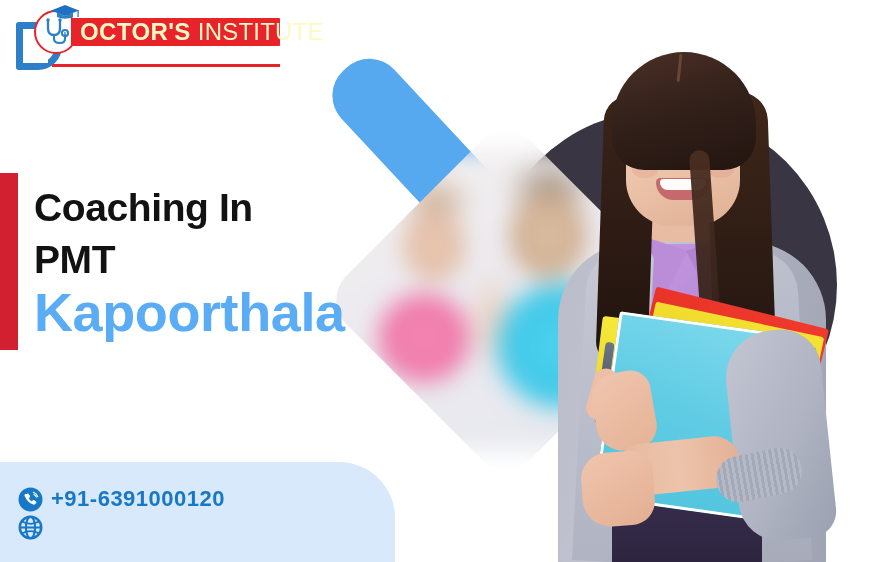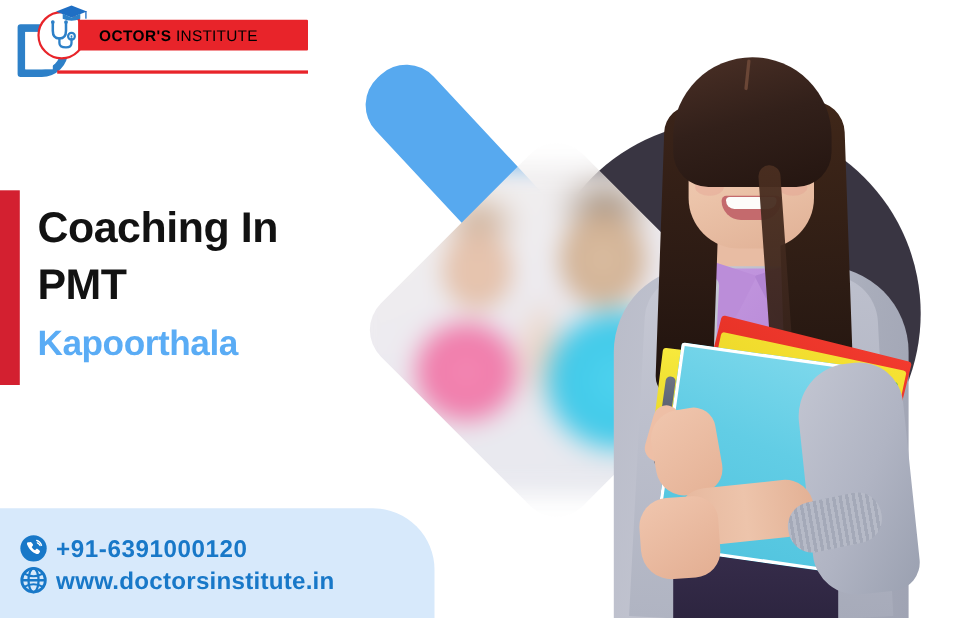--- a/index.html
+++ b/index.html
@@ -39,23 +39,23 @@
     position:absolute; left:29px; top:6px; width:26px; height:28px;
   }
   .logo-cap {
     position:absolute; left:36px; top:-8px; width:30px; height:16px;
   }
   .logo-bar {
     position:absolute; left:57px; top:6px; width:209px; height:28px;
     background:#e8242a; border-radius:1px;
   }
   .logo-bar-text {
-    position:absolute; left:19px; top:2px;
-    font-size:14px; font-weight:bold; letter-spacing:.4px;
-    color:#000000; line-height:24px; white-space:nowrap;
+    position:absolute; left:9px; top:2px;
+    font-size:24px; font-weight:bold; letter-spacing:.4px;
+    color:#fef9c3; line-height:24px; white-space:nowrap;
   }
   .logo-bar-text .thin { font-weight:normal; letter-spacing:.2px; }
   .logo-sub {
     position:absolute; left:58px; top:36px; width:208px;
     font-size:10.5px; font-weight:bold; letter-spacing:2.1px;
     color:#1f6fc4; white-space:nowrap; text-align:center;
   }
   .logo-underline {
     position:absolute; left:38px; top:52px; width:228px; height:2.5px;
     background:#e8242a;
@@ -66,31 +66,31 @@
     position:absolute; left:0px; top:173px; width:18px; height:177px;
     background:#d32030;
   }
   #headline {
     position:absolute; left:34px; top:182px; width:340px;
   }
   #headline .l {
     font-size:39px; line-height:52px; font-weight:bold;
     color:#121212; letter-spacing:-.4px; white-space:nowrap;
   }
-  #headline .l.accent { color:#5aacf5; font-size:32px; }
+  #headline .l.accent { color:#5aacf5; font-size:54px; }
 
   
   #contact {
     position:absolute; left:0px; top:462px; width:395px; height:100px;
     background:#d7e9fb;
     border-radius:0 56px 0 0;
   }
   .c-row {
     position:absolute; left:18px;
-    display:flex; gap:8px;
+    display:flex; align-items:center; gap:8px;
     color:#1878c8; font-weight:bold; white-space:nowrap;
   }
   #c-phone { top:24px; font-size:22px; letter-spacing:.5px; }
   #c-web   { top:53px; font-size:22px; letter-spacing:.2px; }
   .c-ico { width:25px; height:25px; flex:0 0 25px; display:block; }
 
   
   #decor { position:absolute; left:0; top:0; width:876px; height:562px; }
 
   #blue-bar {
@@ -415,17 +415,16 @@
       <span>+91-6391000120</span>
     </div>
     <div class="c-row" id="c-web">
       <svg class="c-ico" viewBox="0 0 24 24">
         <circle cx="12" cy="12" r="10.3" fill="none" stroke="#1878c8" stroke-width="2.4"></circle>
         <ellipse cx="12" cy="12" rx="4.4" ry="10.3" fill="none" stroke="#1878c8" stroke-width="2"></ellipse>
         <line x1="1.9" y1="12" x2="22.1" y2="12" stroke="#1878c8" stroke-width="2"></line>
         <path d="M4 6.3c2.3 1.5 5 2.2 8 2.2s5.7-.7 8-2.2" fill="none" stroke="#1878c8" stroke-width="1.8"></path>
         <path d="M4 17.7c2.3-1.5 5-2.2 8-2.2s5.7.7 8 2.2" fill="none" stroke="#1878c8" stroke-width="1.8"></path>
       </svg>
-      <span>www.doctorsinstitute.in</span>
     </div>
   </div>
 
 </div>
 
 </body></html>

